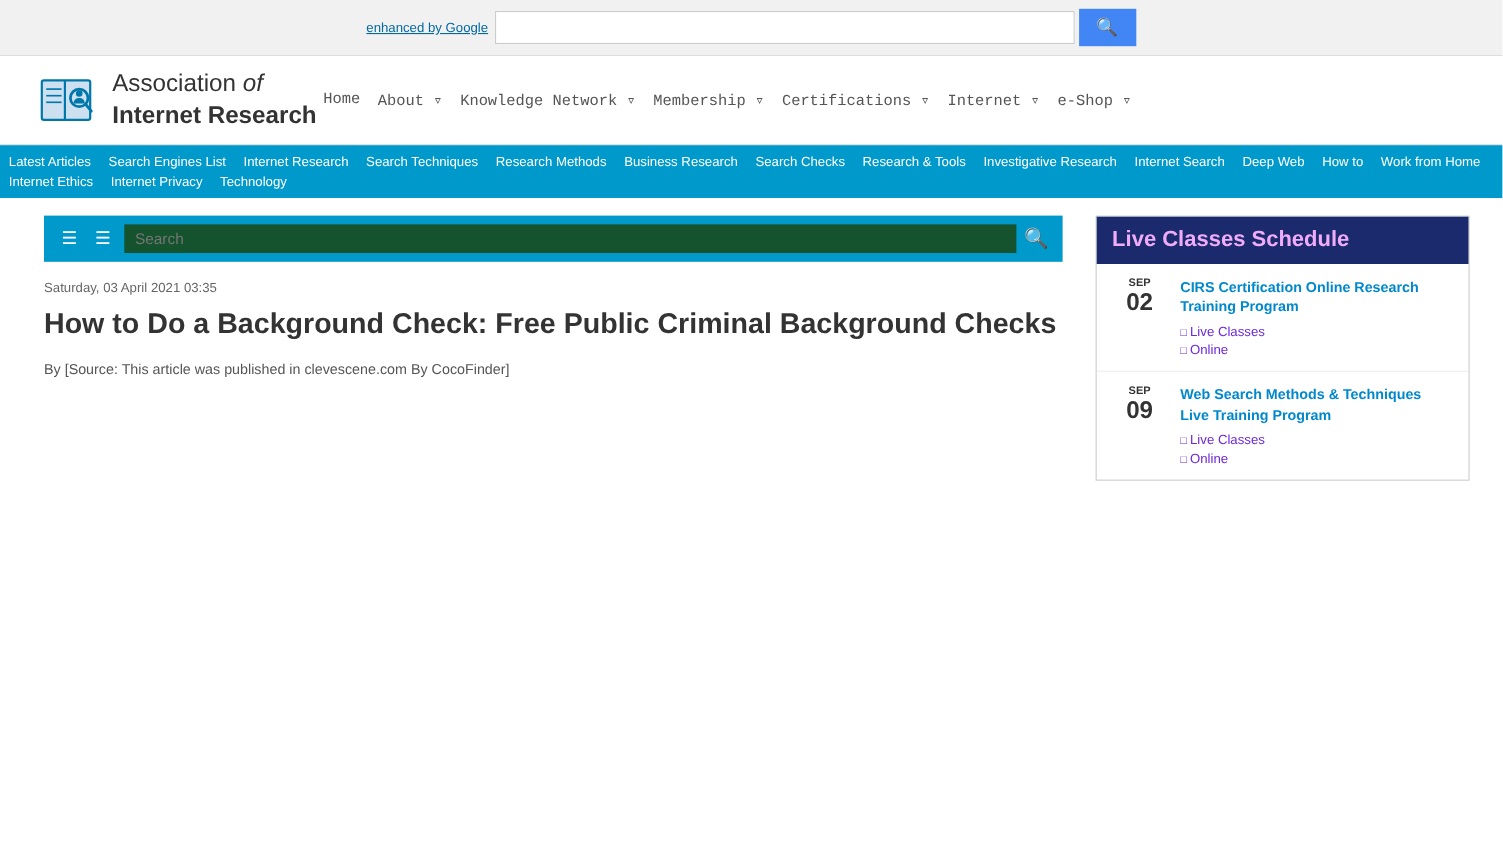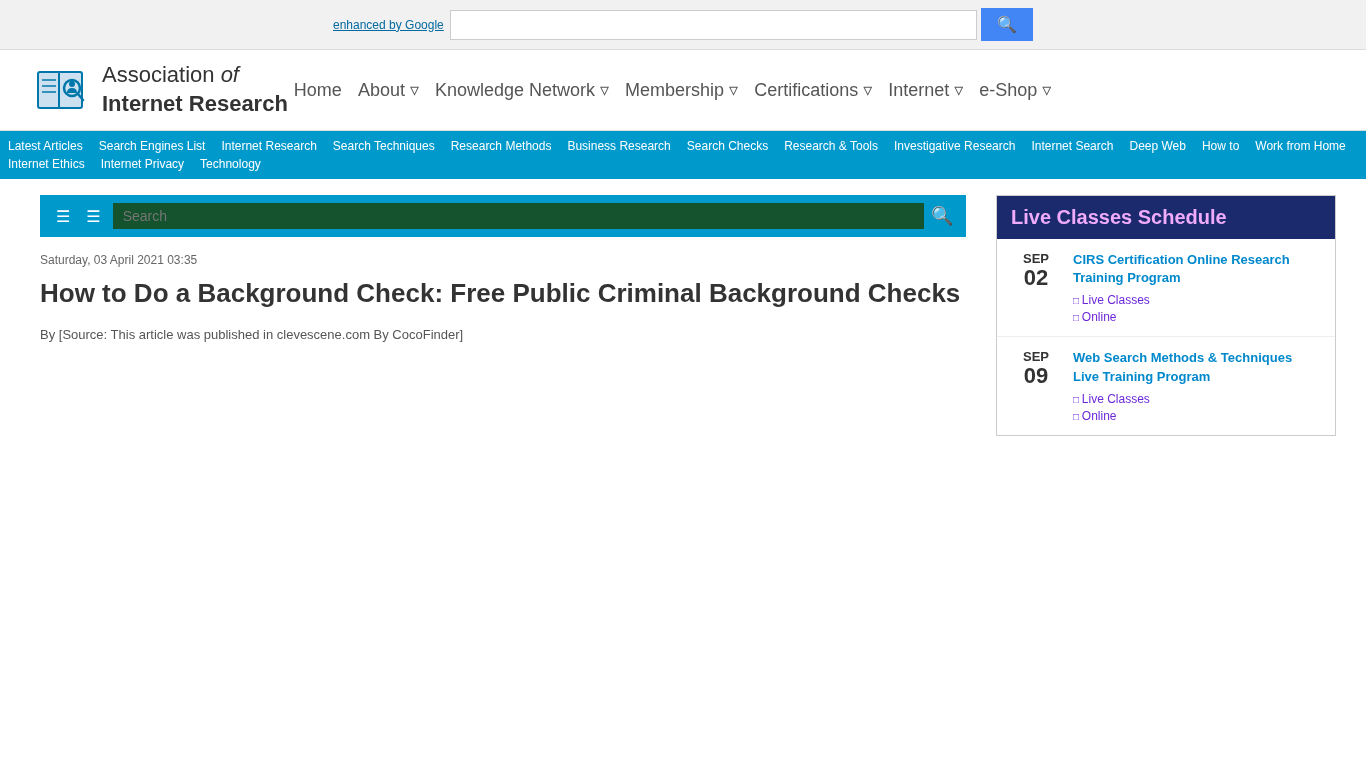--- a/index.html
+++ b/index.html
@@ -75,23 +75,24 @@
 
     
     .main-nav {
       display: flex;
       align-items: center;
       gap: 4px;
     }
     .main-nav a {
       color: #555;
       text-decoration: none;
-      font-size: 18px;
+      font-size: 14px;
       padding: 4px 6px;
       white-space: nowrap;
+      font-family: Liberation Mono, monospace;
     }
 
     
     .category-nav {
       background: #0099cc;
       padding: 6px 0;
       display: flex;
       flex-wrap: wrap;
       align-items: center;
     }
@@ -203,21 +204,21 @@
     }
     .schedule-item:last-child { border-bottom: none; }
 
     .schedule-date {
       display: flex;
       flex-direction: column;
       align-items: center;
       min-width: 50px;
     }
     .schedule-month {
-      font-size: 13px;
+      font-size: 10px;
       font-weight: bold;
       color: #333;
       text-transform: uppercase;
     }
     .schedule-day {
       font-size: 22px;
       font-weight: bold;
       color: #333;
       line-height: 1.1;
     }

